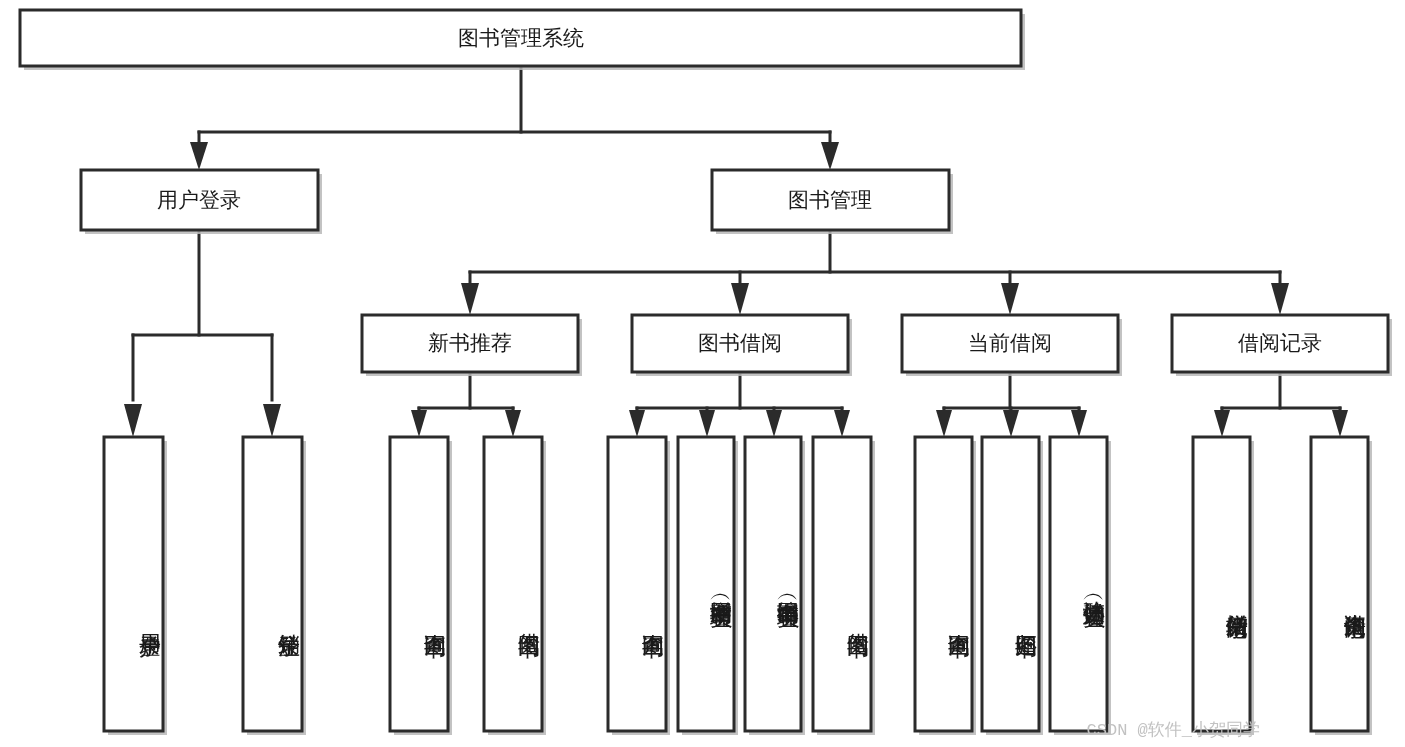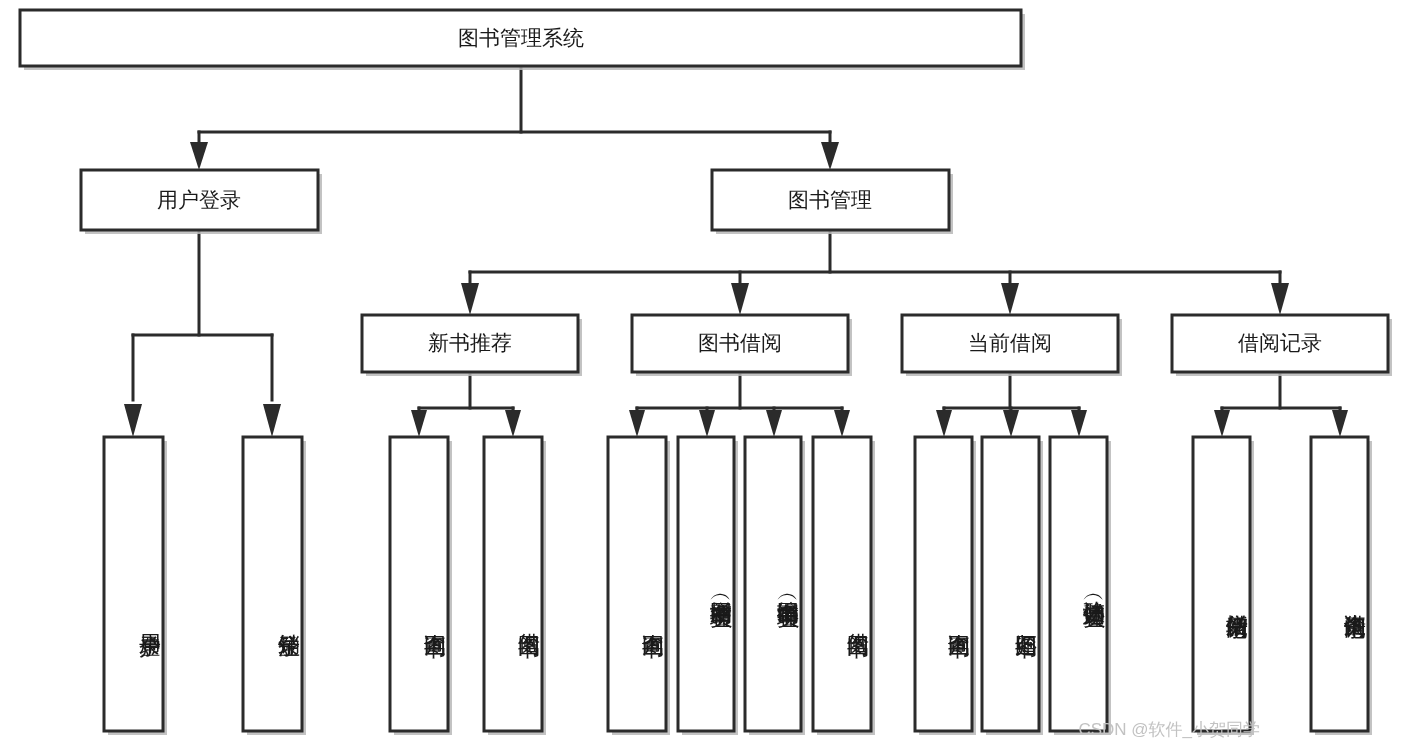--- a/index.html
+++ b/index.html
@@ -65,21 +65,21 @@
     line-height: 1.18;
     color: #1a1a1a;
     letter-spacing: 1px;
     white-space: nowrap;
     pointer-events: none;
   }
   .watermark {
     position: absolute;
     right: 8px;
     bottom: 6px;
-    font-family: Liberation Sans, sans-serif;
+    font-family: Liberation Mono, monospace;
     font-size: 17px;
     color: #c2c2c2;
     white-space: nowrap;
     user-select: none;
   }
 </style>
 </head>
 <body>
 
 <div id="diagram-root">

